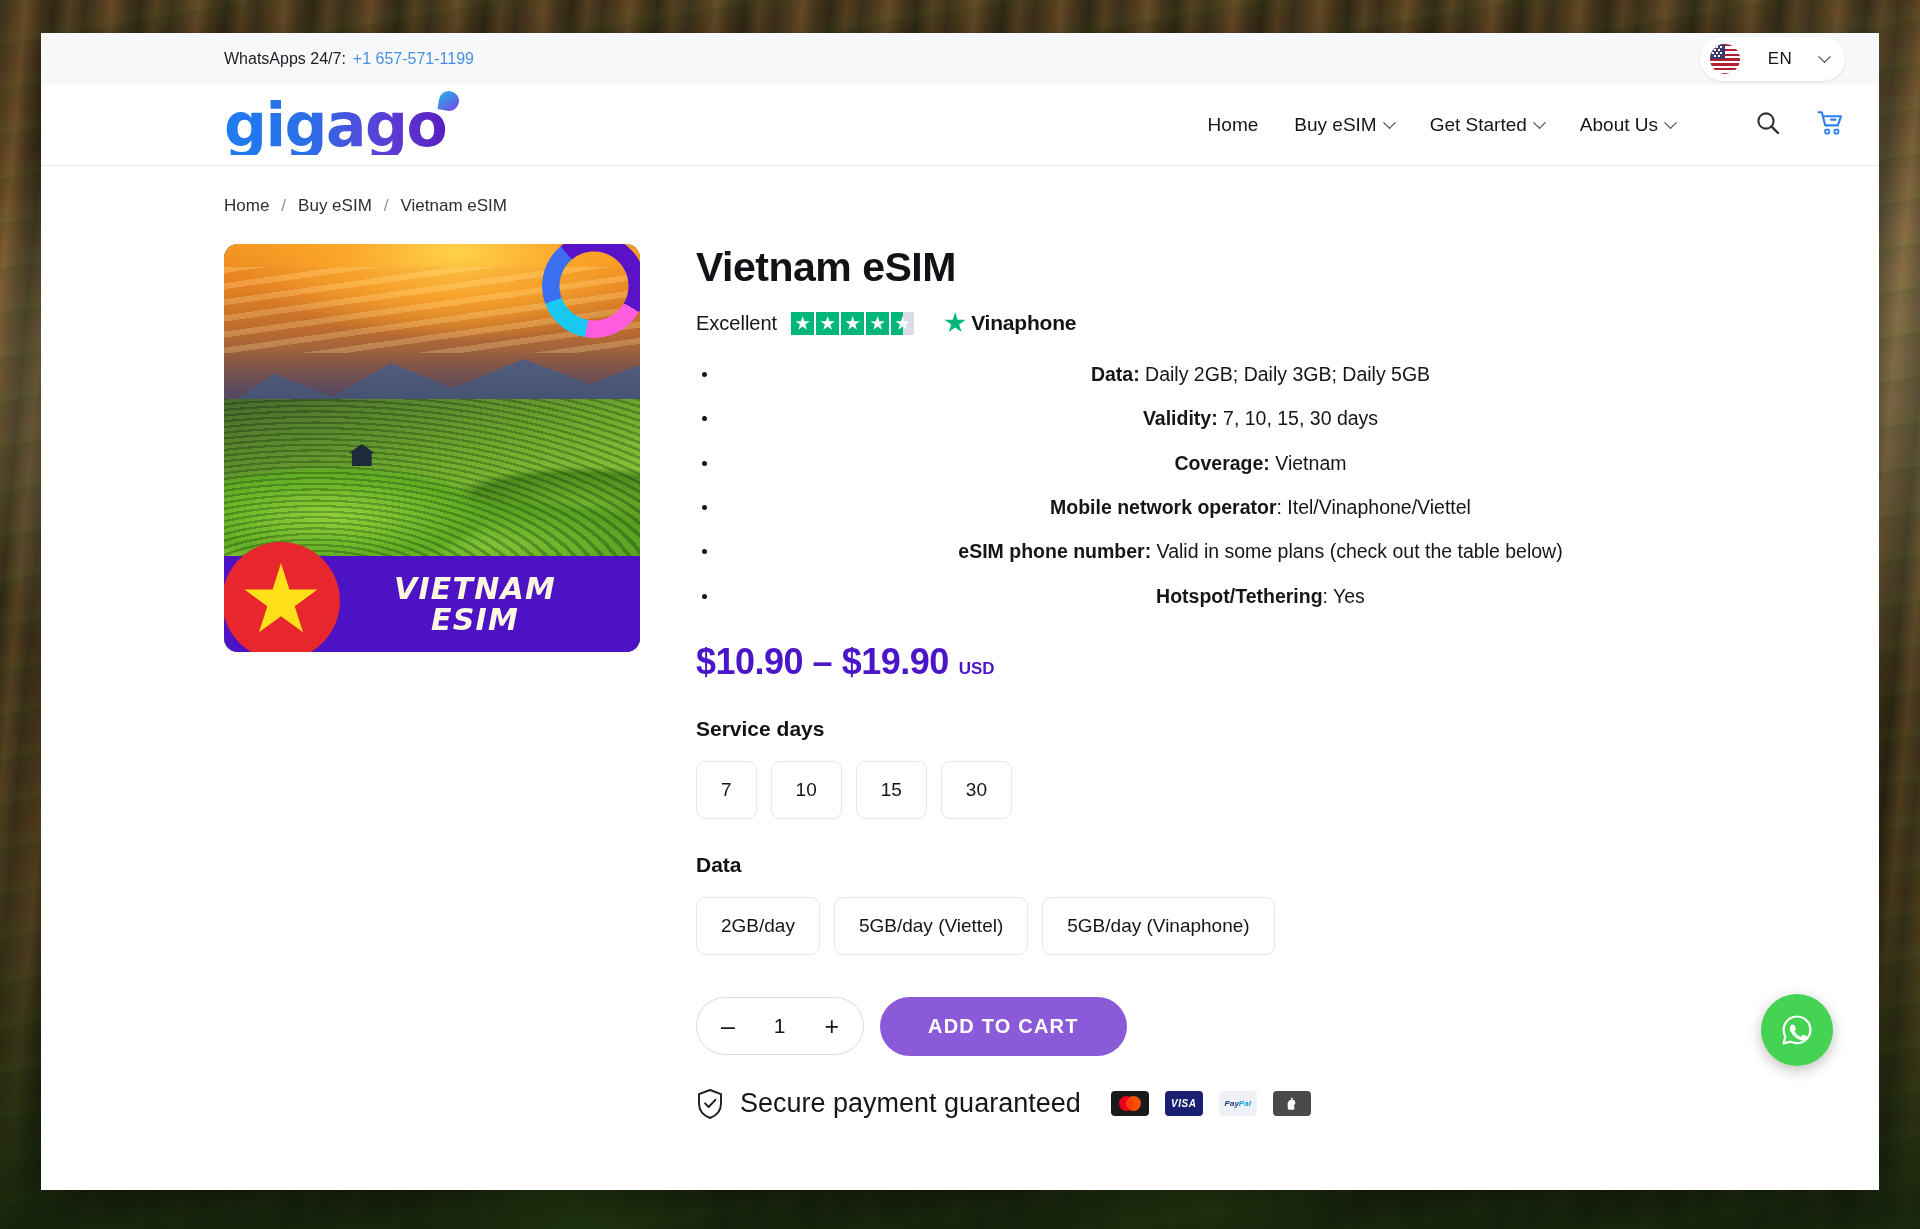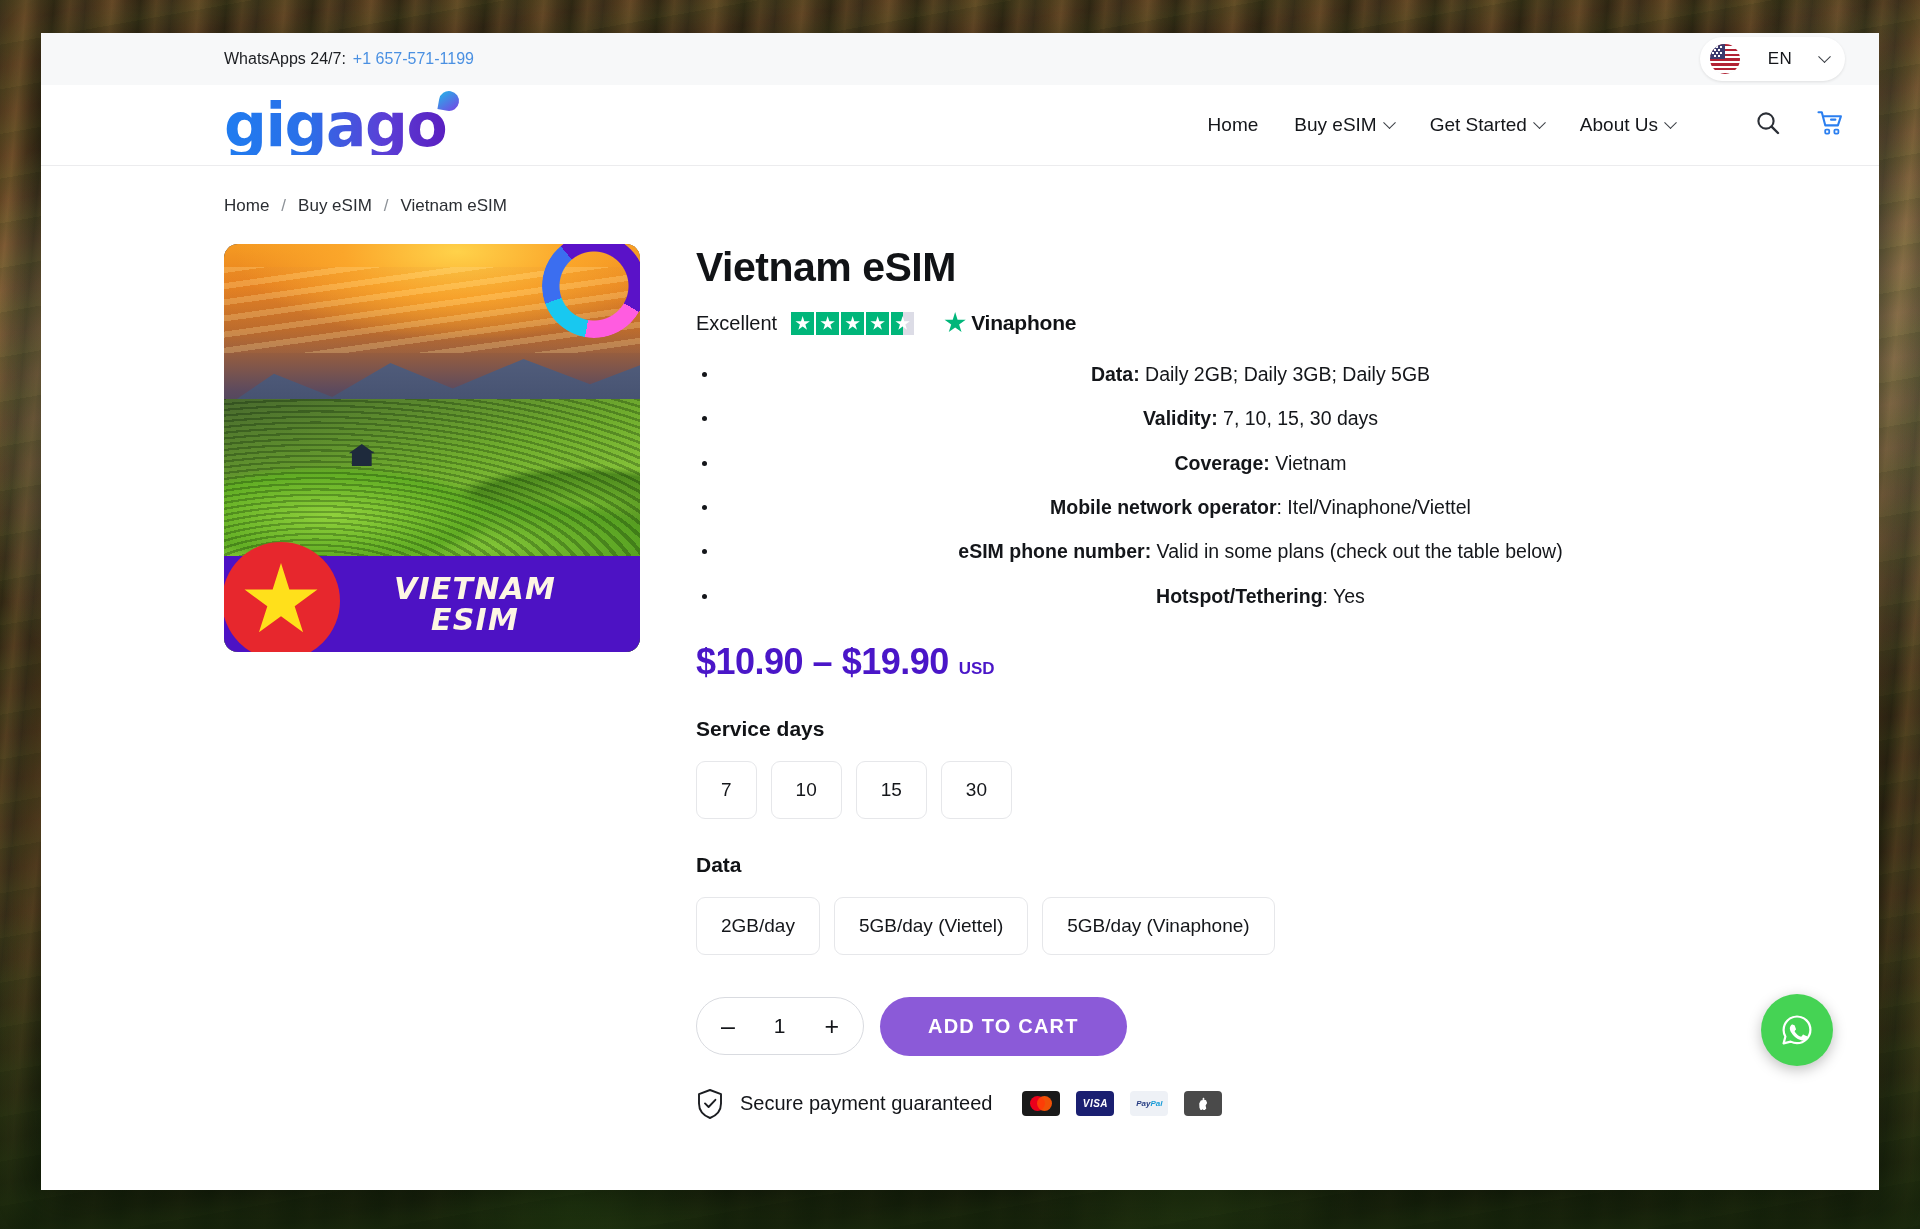--- a/index.html
+++ b/index.html
@@ -366,21 +366,21 @@
 
   #secure-row {
     margin-top: 32px;
     display: flex; align-items: center; gap: 16px;
   }
   .shield {
     width: 28px; height: 32px;
     position: relative;
   }
   .shield svg { display: block; }
-  .secure-text { font-size: 20px; color: #14161a; }
+  .secure-text { font-size: 27px; color: #14161a; }
   .pay-badges { display: flex; gap: 16px; margin-left: 14px; }
   .pay {
     width: 38px; height: 25px; border-radius: 4px;
     display: flex; align-items: center; justify-content: center;
     font-size: 8px; font-weight: 700; color: #fff;
     overflow: hidden; position: relative;
   }
   .pay.mc { background: #1a1a1a; }
   .pay.mc .c1, .pay.mc .c2 {
     position: absolute; width: 15px; height: 15px; border-radius: 50%;

